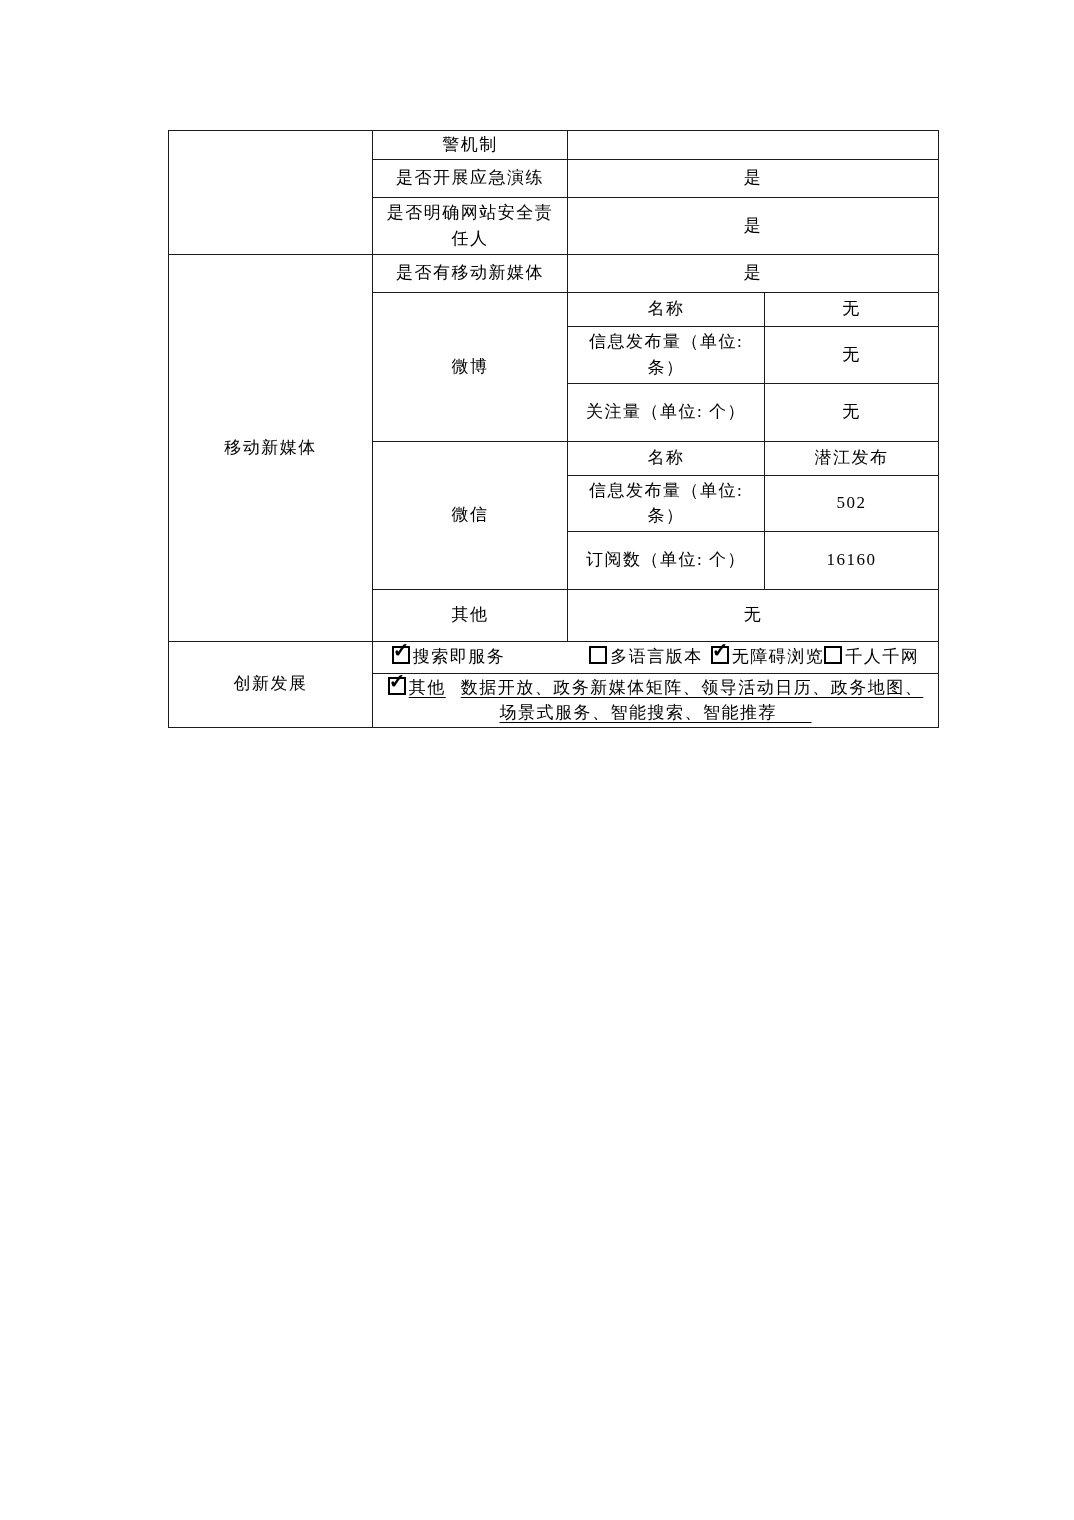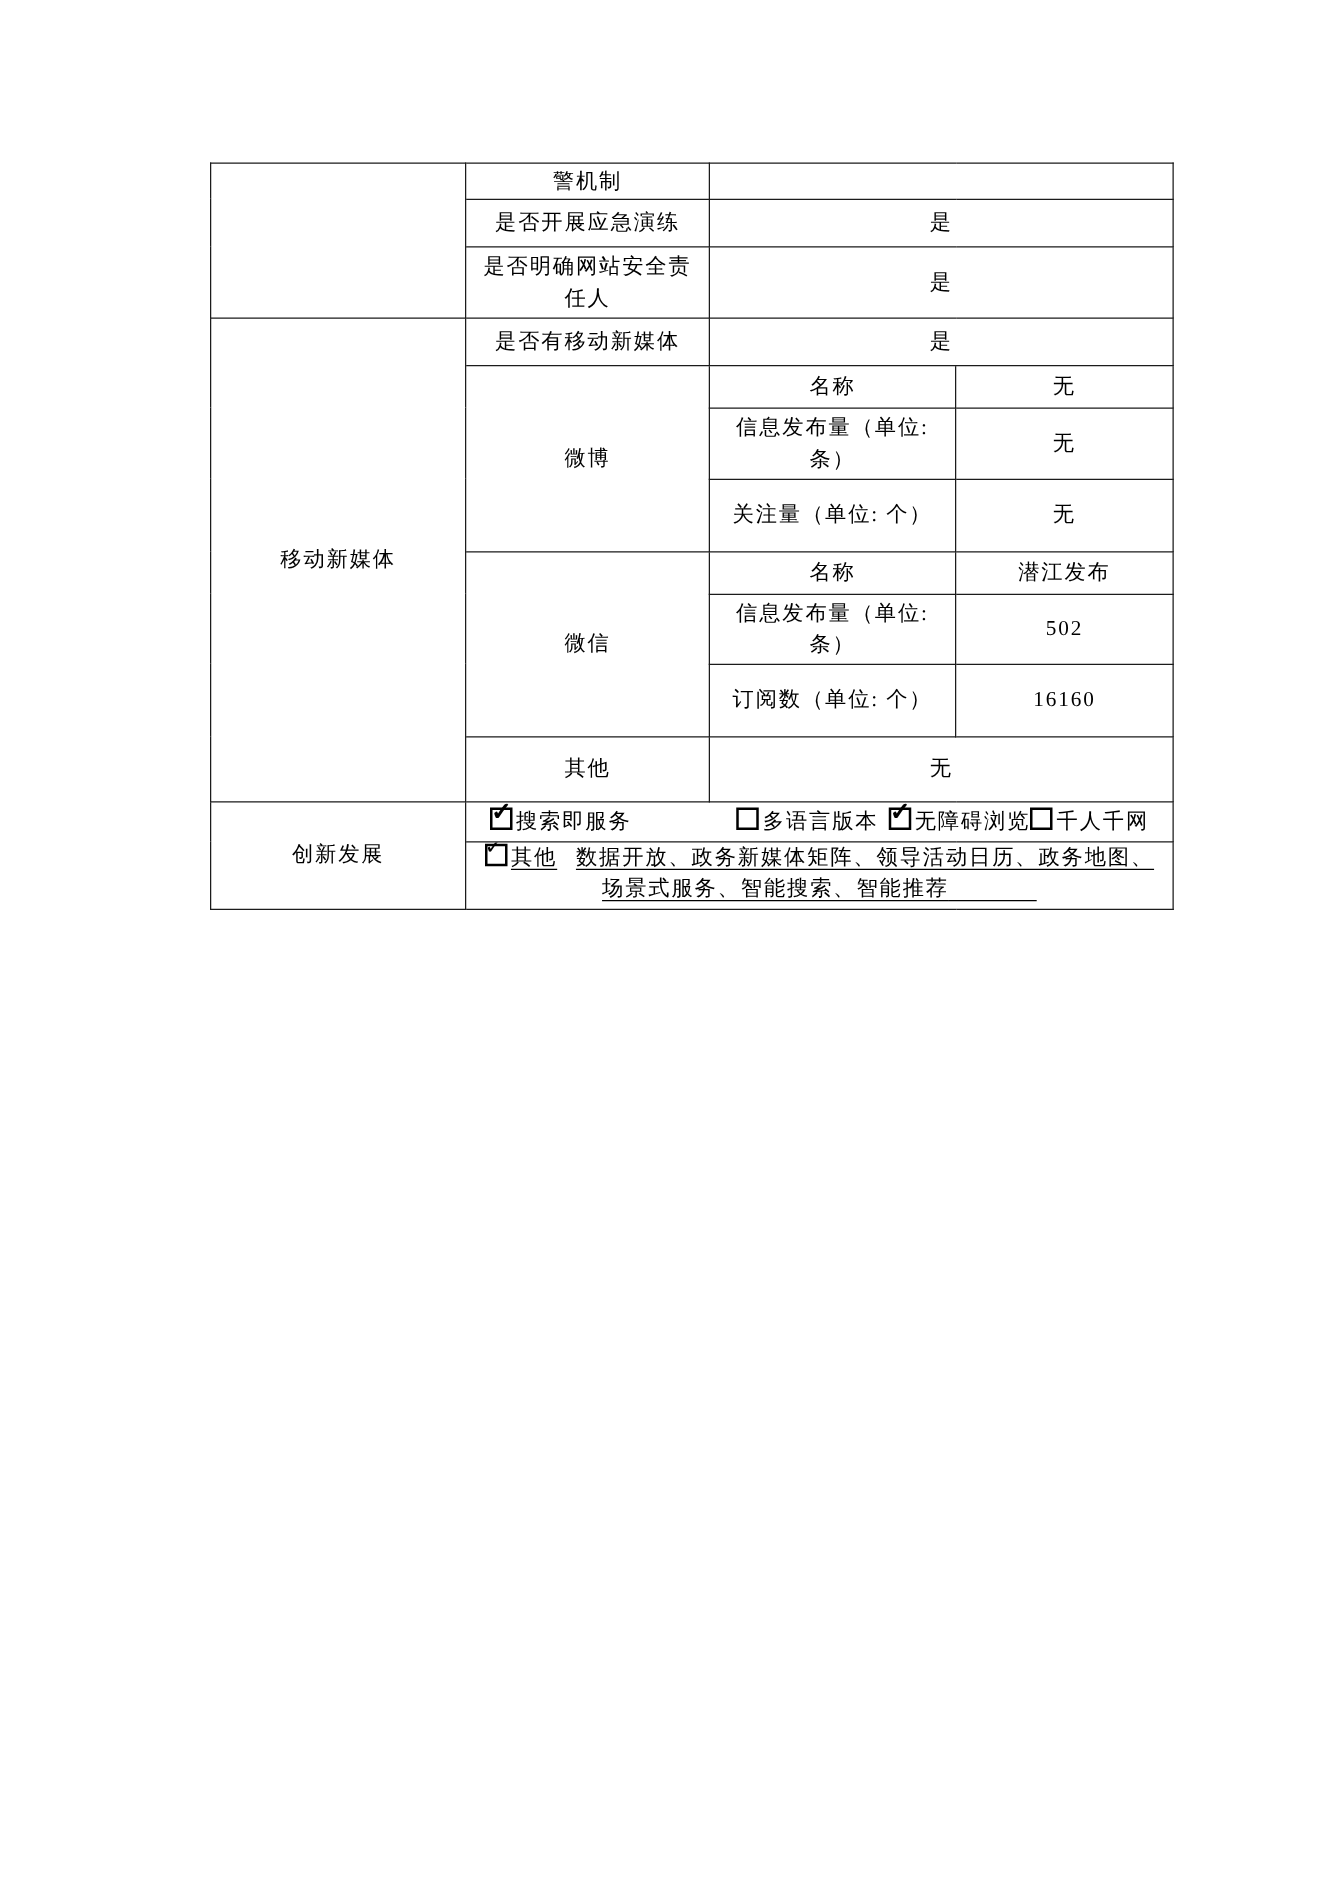--- a/index.html
+++ b/index.html
@@ -42,21 +42,20 @@
     text-align:left;
     padding:2px 8px 2px 7px;
     letter-spacing:1px;
   }
   td.cell-innov-other{
     text-align:left;
     vertical-align:top;
     padding:3px 8px 2px 7px;
     letter-spacing:1px;
     line-height:24px;
-    font-family:Liberation Mono, monospace;
   }
   .cbx{
     display:inline-block;
     width:14px;height:14px;
     border:2px solid #000;
     position:relative;
     vertical-align:-2px;
     margin-right:3px;
     letter-spacing:0;
   }

